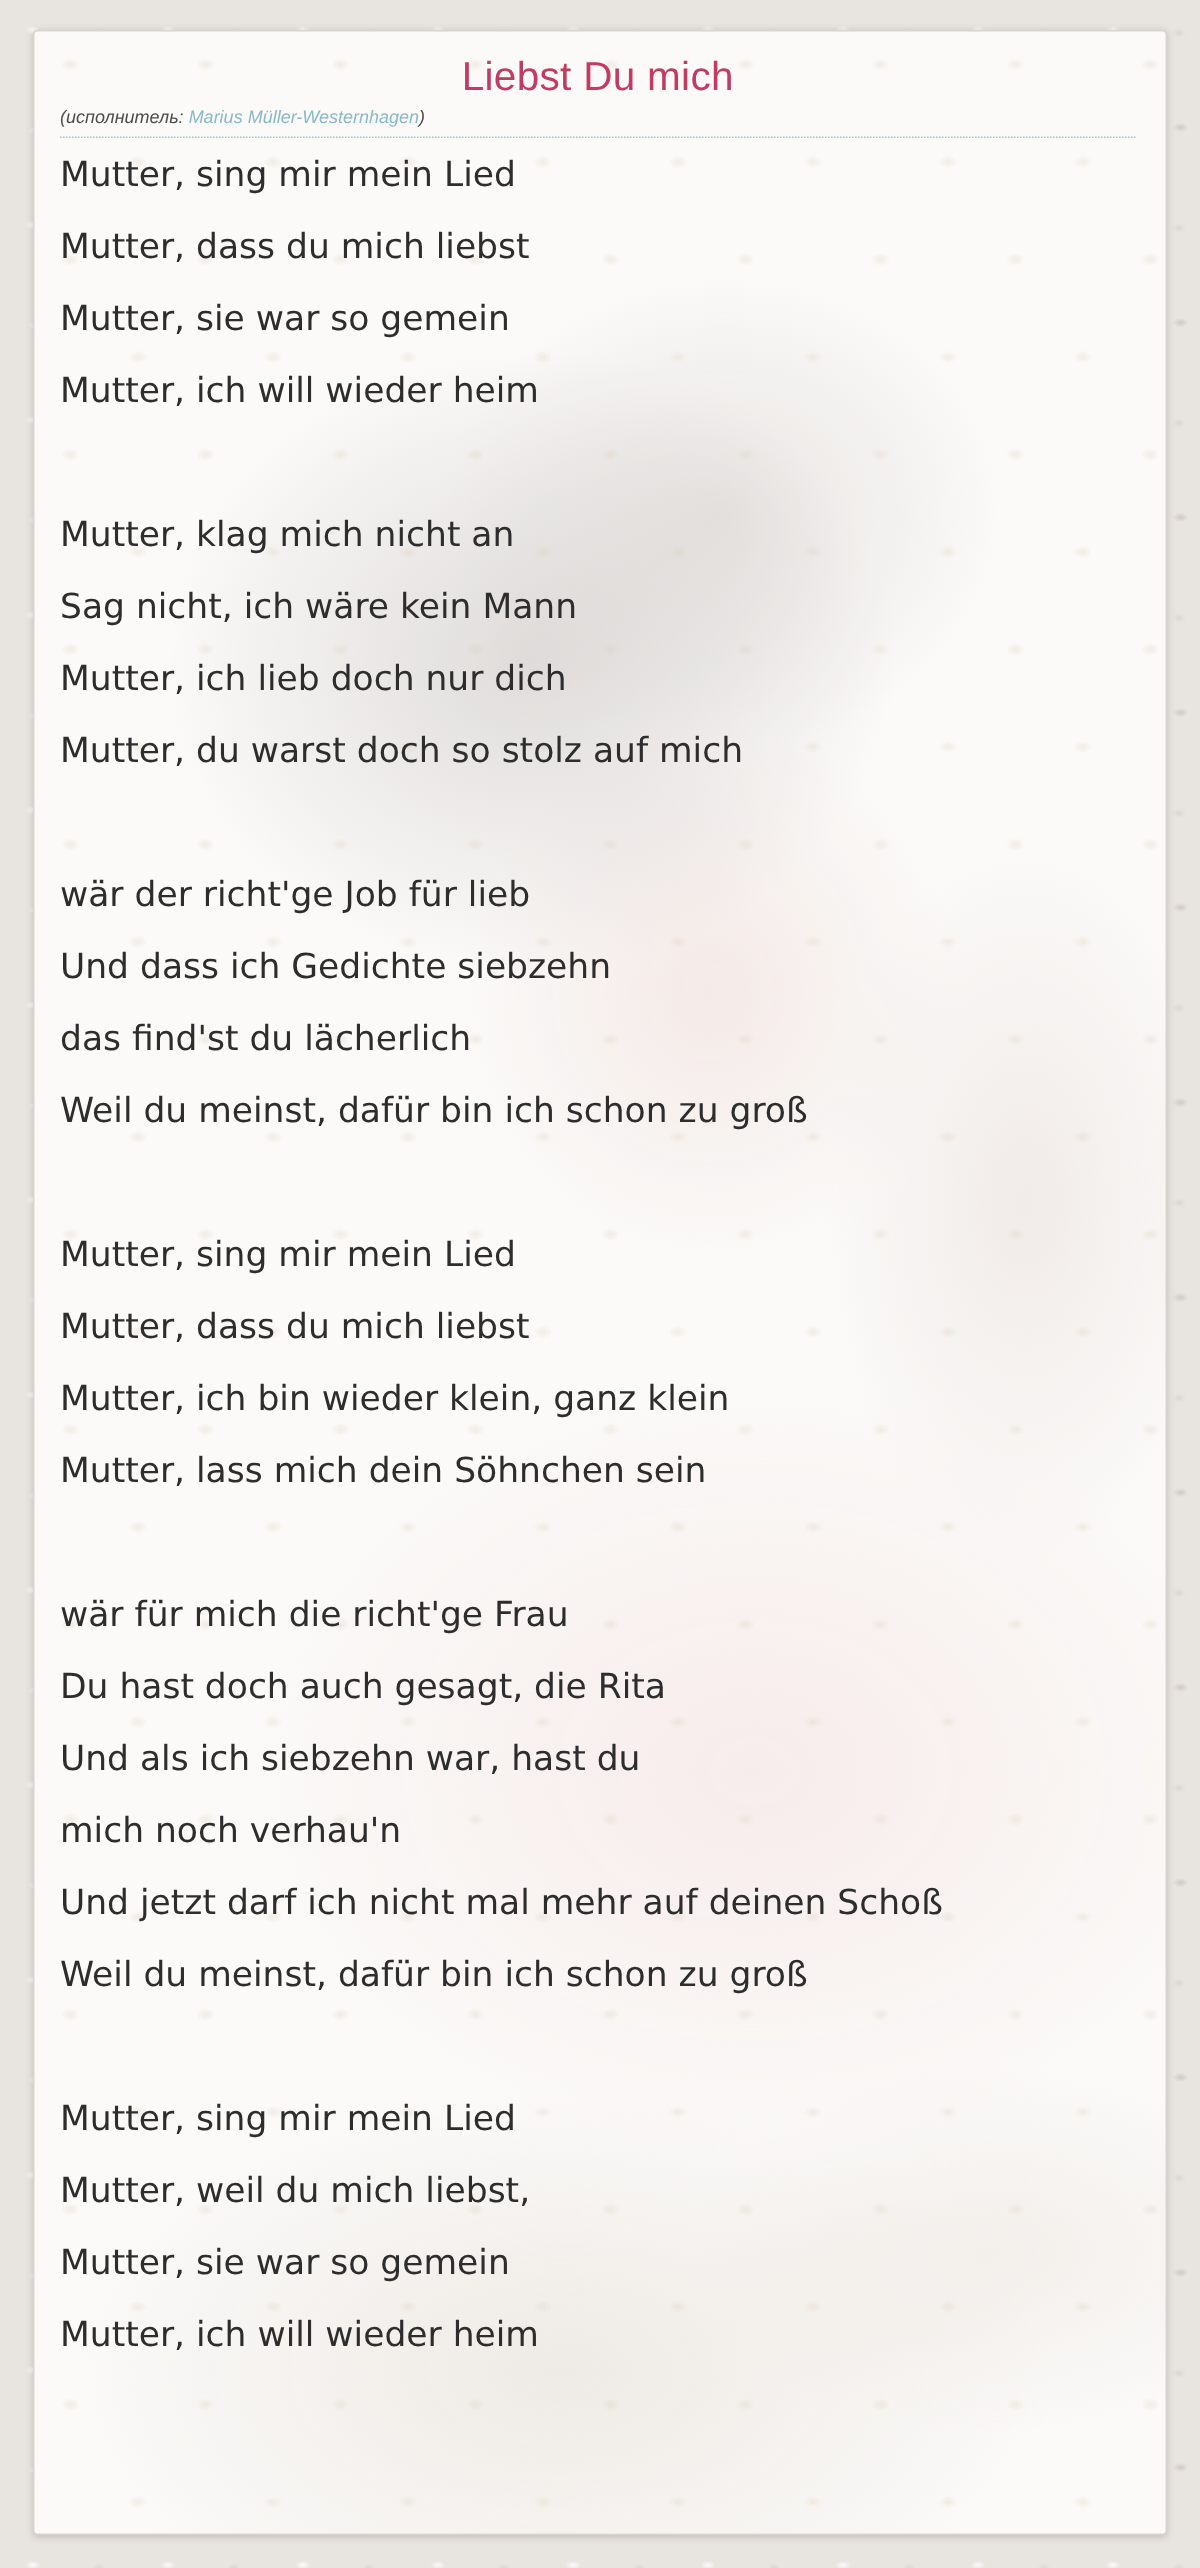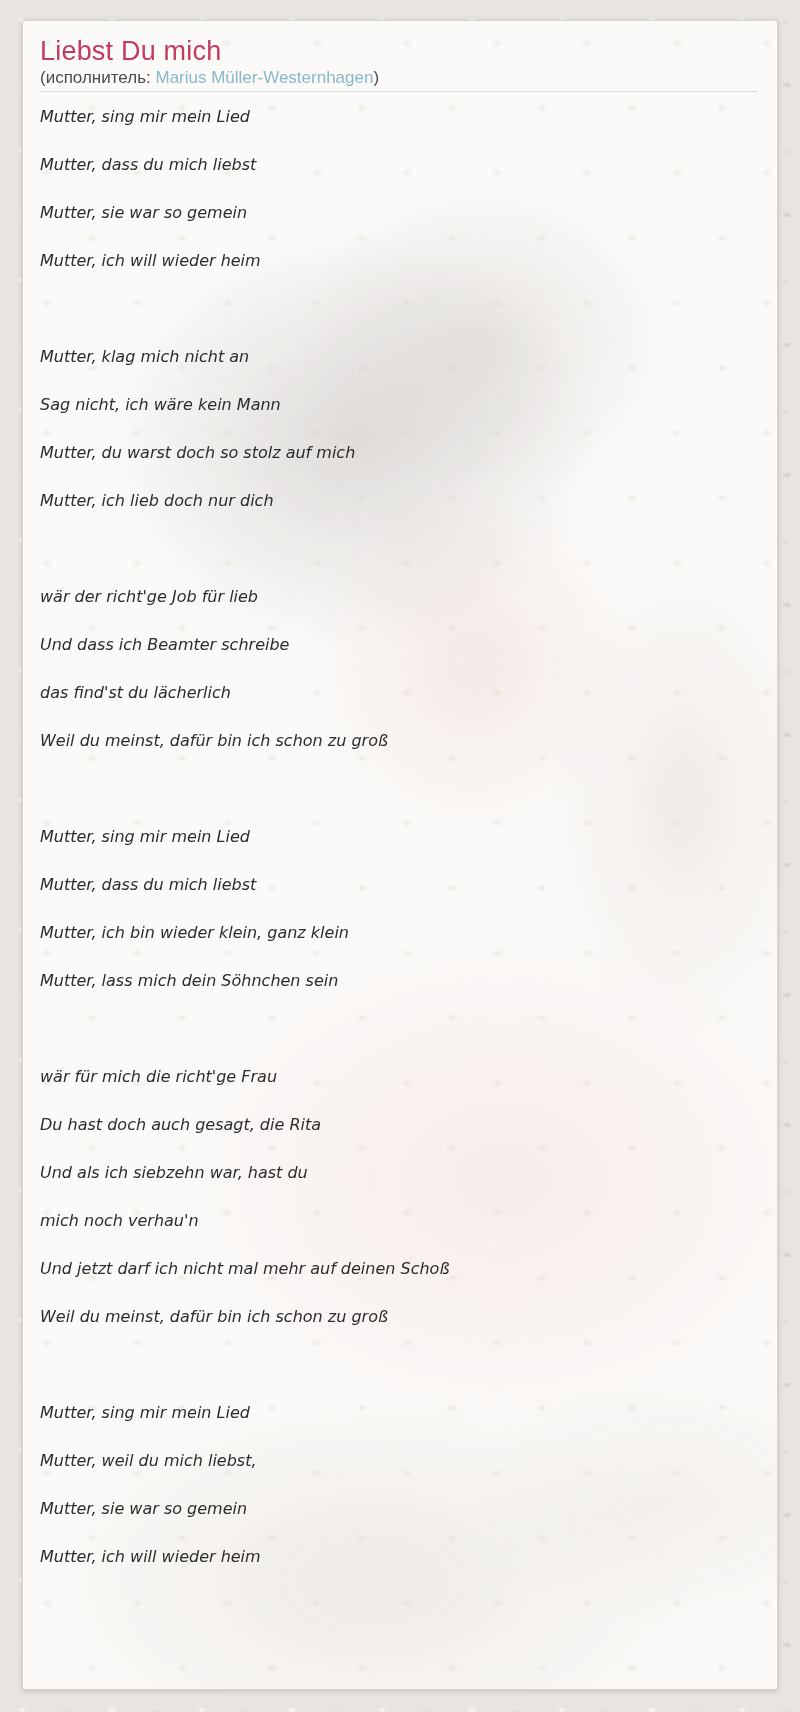--- a/index.html
+++ b/index.html
@@ -53,31 +53,32 @@
     background-size:
       90px 130px, 90px 130px,
       auto, auto, auto, auto, auto, auto, auto;
   }
 
   .inner{position:relative;z-index:1;padding:14px 20px 0 17px;}
 
   .song-title{
     margin:0;font-family:"Liberation Sans",sans-serif;
     font-size:27px;line-height:32px;font-weight:400;
-    color:var(--title-color);letter-spacing:0.2px;
+    color:var(--title-color);letter-spacing:0.2px;text-align:center;
   }
   .subtitle{
     font-family:"Liberation Sans",sans-serif;
-    font-size:17px;line-height:20px;margin-top:1px;
+    font-size:12px;line-height:20px;margin-top:1px;
     color:var(--label-color);
+    font-style:italic;
   }
   .artist-link{color:var(--link-color);text-decoration:none;cursor:pointer;}
   .divider{border-bottom:1px dotted var(--divider-color);height:0;margin-top:3px;}
 
-  .lyrics{font-size:16px;line-height:48px;color:var(--text-color);margin-top:1px;font-style:italic;}
+  .lyrics{font-size:23px;line-height:48px;color:var(--text-color);margin-top:1px;}
   .verse{margin:0 0 48px 0;}
   .verse:last-child{margin-bottom:0;}
   .lyric-line{white-space:nowrap;}
 </style>
 </head>
 <body>
 
 <div class="content-card">
   <div class="photo-layer"></div>
   <div class="inner">
@@ -87,26 +88,26 @@
     <div class="lyrics">
         <div class="verse">
           <div class="lyric-line">Mutter, sing mir mein Lied</div>
           <div class="lyric-line">Mutter, dass du mich liebst</div>
           <div class="lyric-line">Mutter, sie war so gemein</div>
           <div class="lyric-line">Mutter, ich will wieder heim</div>
         </div>
         <div class="verse">
           <div class="lyric-line">Mutter, klag mich nicht an</div>
           <div class="lyric-line">Sag nicht, ich wäre kein Mann</div>
+          <div class="lyric-line">Mutter, ich lieb doch nur dich</div>
           <div class="lyric-line">Mutter, du warst doch so stolz auf mich</div>
-          <div class="lyric-line">Mutter, ich lieb doch nur dich</div>
         </div>
         <div class="verse">
           <div class="lyric-line">wär der richt'ge Job für lieb</div>
-          <div class="lyric-line">Und dass ich Beamter schreibe</div>
+          <div class="lyric-line">Und dass ich Gedichte siebzehn</div>
           <div class="lyric-line">das find'st du lächerlich</div>
           <div class="lyric-line">Weil du meinst, dafür bin ich schon zu groß</div>
         </div>
         <div class="verse">
           <div class="lyric-line">Mutter, sing mir mein Lied</div>
           <div class="lyric-line">Mutter, dass du mich liebst</div>
           <div class="lyric-line">Mutter, ich bin wieder klein, ganz klein</div>
           <div class="lyric-line">Mutter, lass mich dein Söhnchen sein</div>
         </div>
         <div class="verse">

